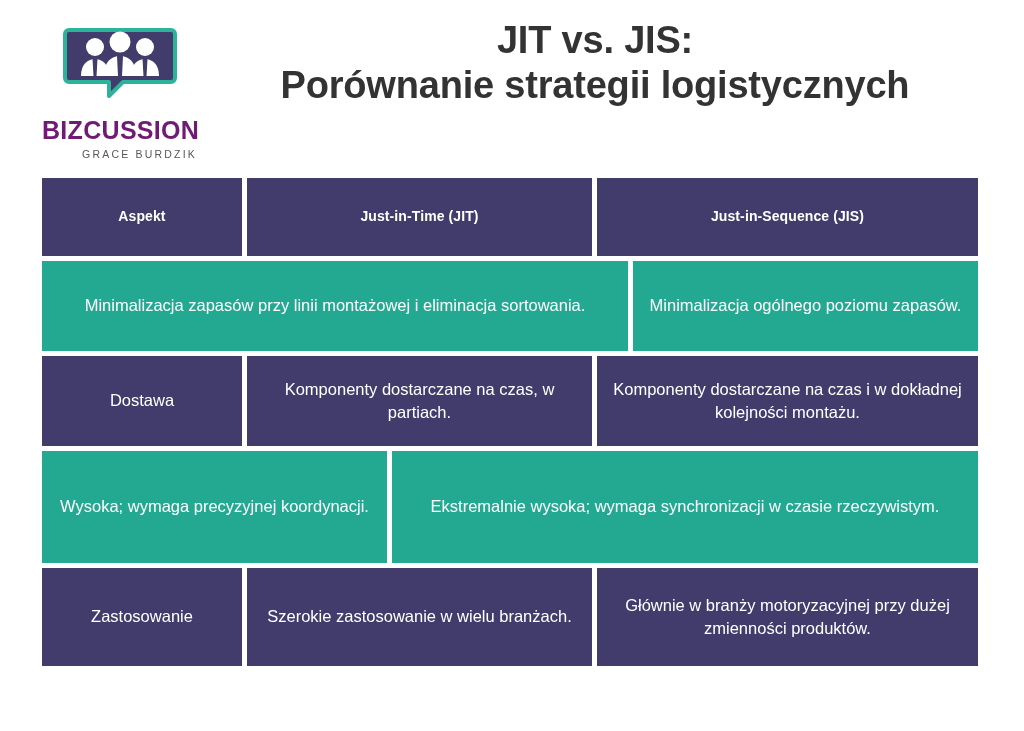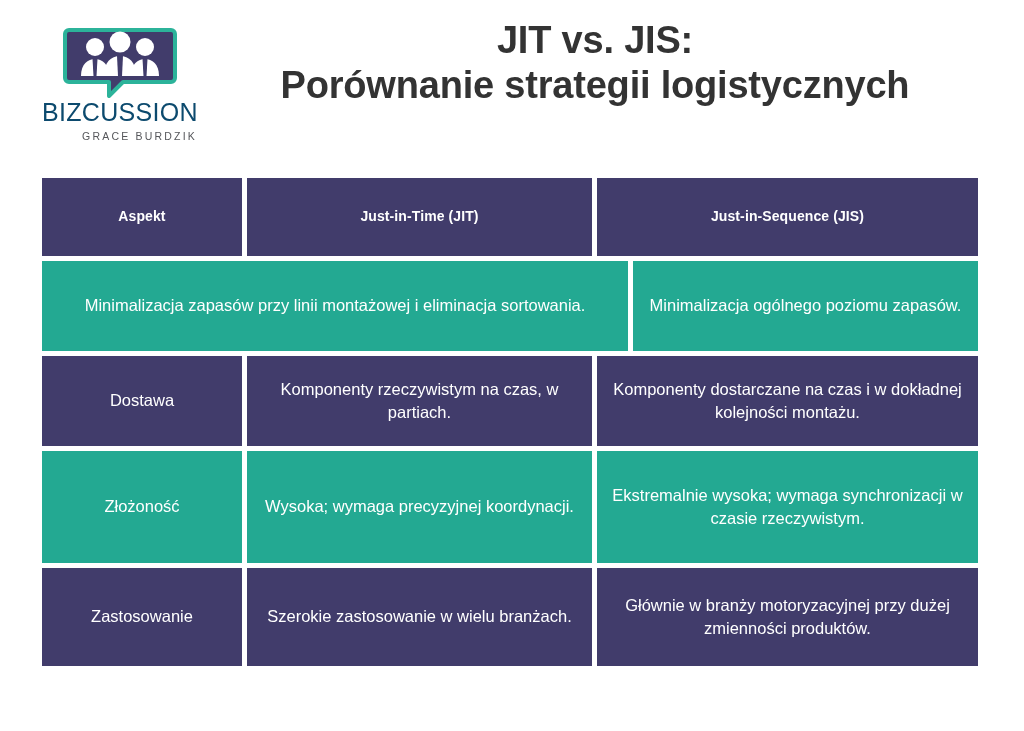--- a/index.html
+++ b/index.html
@@ -39,25 +39,25 @@
   .brand-mark {
     width: 118px;
     height: 72px;
     margin: 0 auto;
     display: block;
   }
 
   .brand-name {
     font-family: "Liberation Sans", sans-serif;
     font-size: 25px;
-    font-weight: 400;
+    font-weight: 700;
     letter-spacing: 0.3px;
-    color: #0c4a6e;
+    color: #701a75;
     line-height: 1;
-    margin-top: 2px;
+    margin-top: 20px;
     white-space: nowrap;
   }
 
   .brand-sub {
     font-family: "Liberation Sans", sans-serif;
     font-size: 10.5px;
     font-weight: 400;
     letter-spacing: 2.2px;
     color: #55565a;
     margin-top: 5px;
@@ -175,26 +175,25 @@
       <div class="cell col-2">Just-in-Sequence (JIS)</div>
     </div>
 
     <div class="row row-body row-teal h-95">
       <div class="cell col-2">Minimalizacja zapasów przy linii montażowej i eliminacja sortowania.</div>
       <div class="cell col-1">Minimalizacja ogólnego poziomu zapasów.</div>
     </div>
 
     <div class="row row-body row-purple h-95">
       <div class="cell col-0">Dostawa</div>
-      <div class="cell col-1">Komponenty rzeczywistym na czas, w partiach.</div>
+      <div class="cell col-1">Komponenty dostarczane na czas, w partiach.</div>
       <div class="cell col-2">Komponenty dostarczane na czas i w dokładnej kolejności montażu.</div>
     </div>
 
     <div class="row row-body row-teal h-110">
-      <div class="cell col-0">Złożoność</div>
       <div class="cell col-1">Wysoka; wymaga precyzyjnej koordynacji.</div>
       <div class="cell col-2">Ekstremalnie wysoka; wymaga synchronizacji w czasie rzeczywistym.</div>
     </div>
 
     <div class="row row-body row-purple h-100">
       <div class="cell col-0">Zastosowanie</div>
       <div class="cell col-1">Szerokie zastosowanie w wielu branżach.</div>
       <div class="cell col-2">Głównie w branży motoryzacyjnej przy dużej zmienności produktów.</div>
     </div>
 

